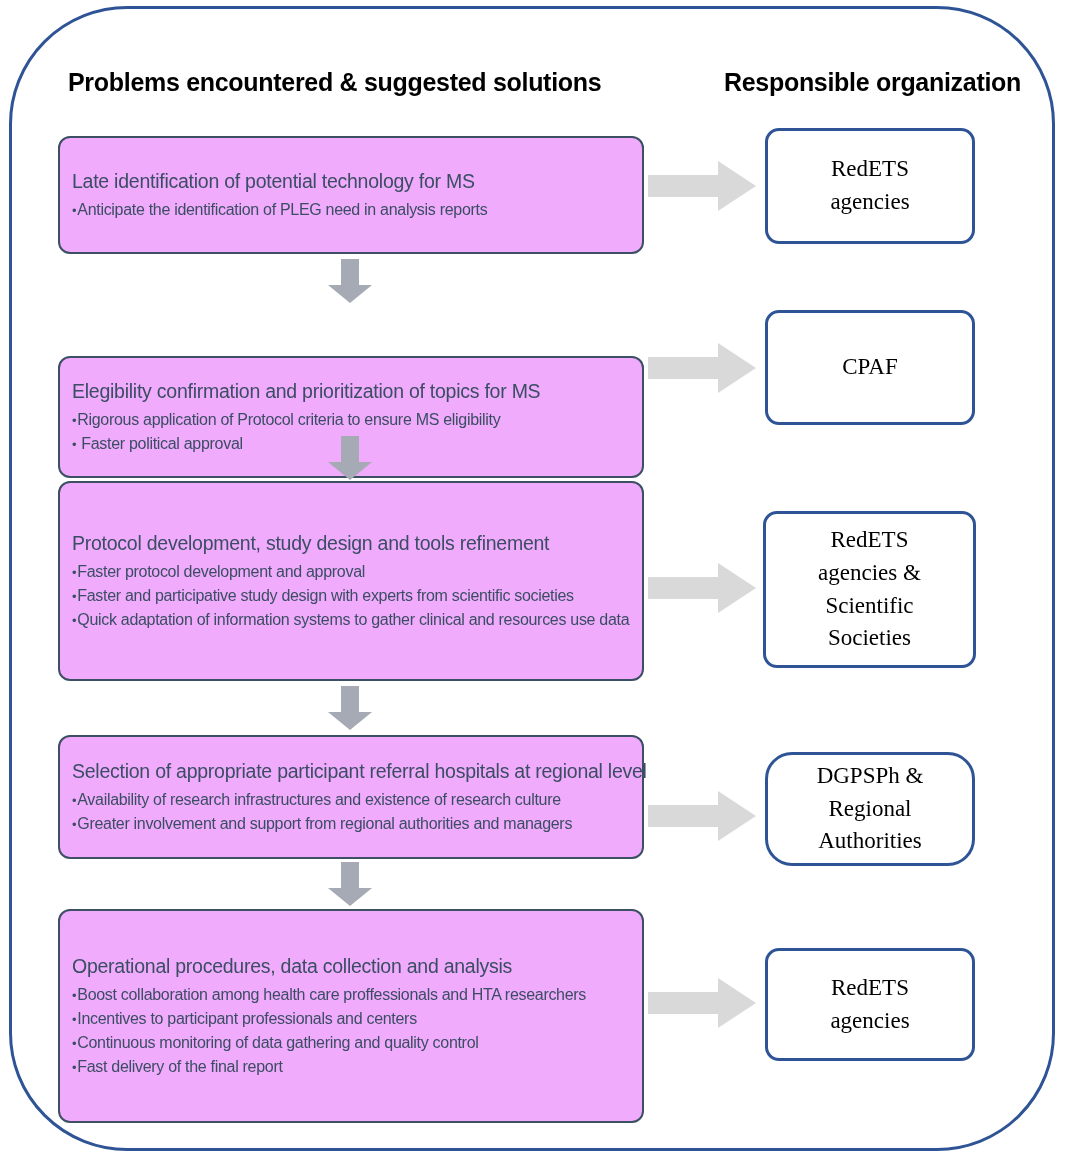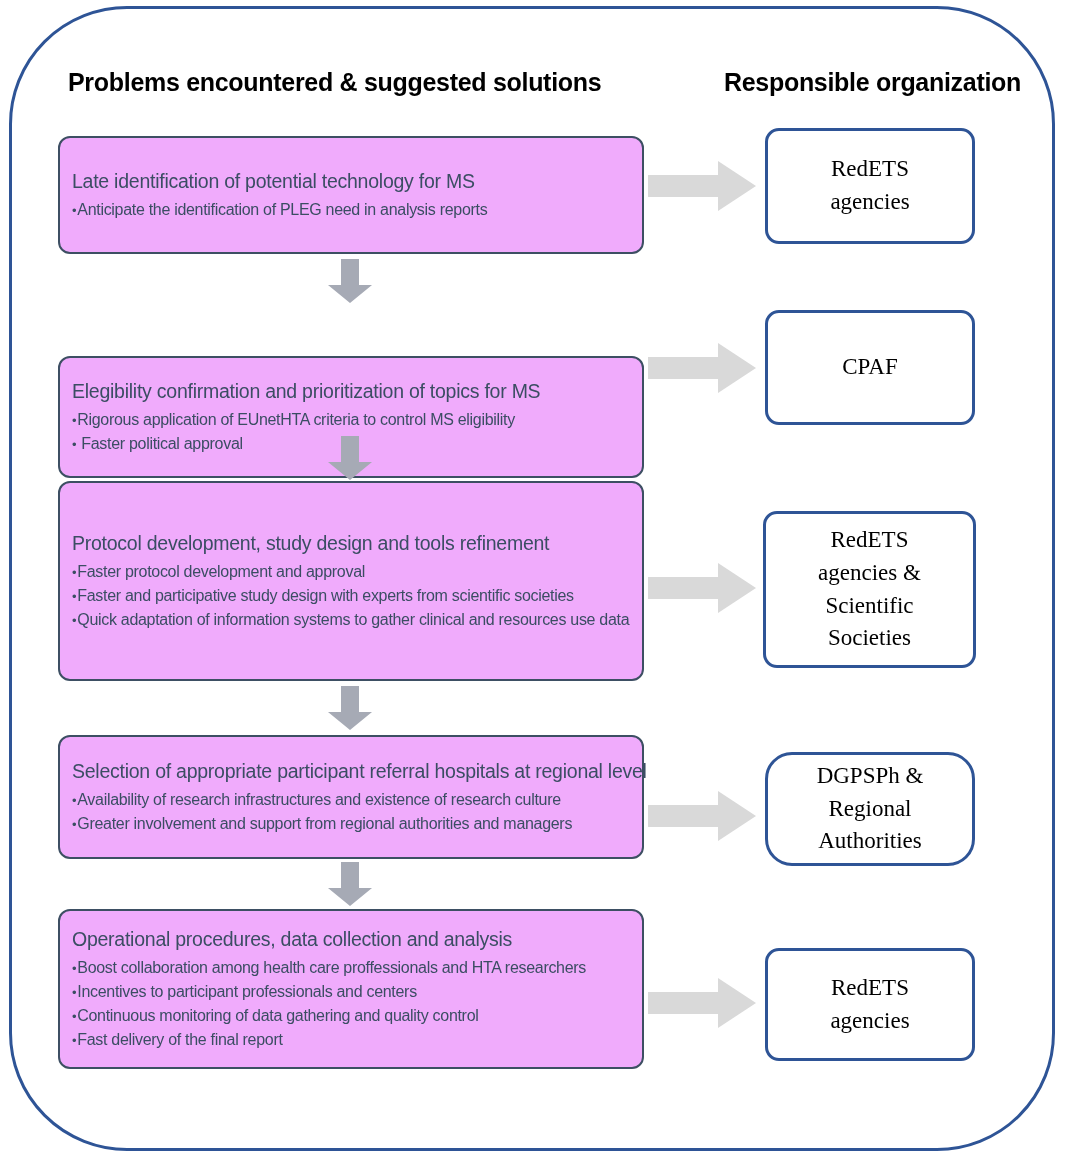--- a/index.html
+++ b/index.html
@@ -82,21 +82,21 @@
     margin-right: 1px;
     flex: 0 0 auto;
   }
   .bullet.spaced .dot { margin-right: 5px; }
 
   
   #problem-box-0 { top: 136px; height: 118px; }
   #problem-box-1 { top: 312px; height: 122px; margin-top: 44px; }
   #problem-box-2 { top: 481px; height: 200px; }
   #problem-box-3 { top: 735px; height: 124px; }
-  #problem-box-4 { top: 909px; height: 160px; }
+  #problem-box-4 { top: 909px; height: 214px; }
 
   
   .org-box {
     position: absolute;
     left: 765px;
     width: 210px;
     border: 3px solid #2e5496;
     border-radius: 14px;
     background: #ffffff;
     box-sizing: border-box;
@@ -161,21 +161,21 @@
         <span>Anticipate the identification of PLEG need in analysis reports</span>
       </div>
     </div>
   </div>
 
   <div class="problem-box" id="problem-box-1">
     <div class="problem-title">Elegibility confirmation and prioritization of topics for MS</div>
     <div class="bullets">
       <div class="bullet">
         <span class="dot">•</span>
-        <span>Rigorous application of EUnetHTA criteria to control MS eligibility</span>
+        <span>Rigorous application of Protocol criteria to ensure MS eligibility</span>
       </div>
       <div class="bullet spaced">
         <span class="dot">•</span>
         <span>Faster political approval</span>
       </div>
     </div>
   </div>
 
   <div class="problem-box" id="problem-box-2">
     <div class="problem-title">Protocol development, study design and tools refinement</div>

